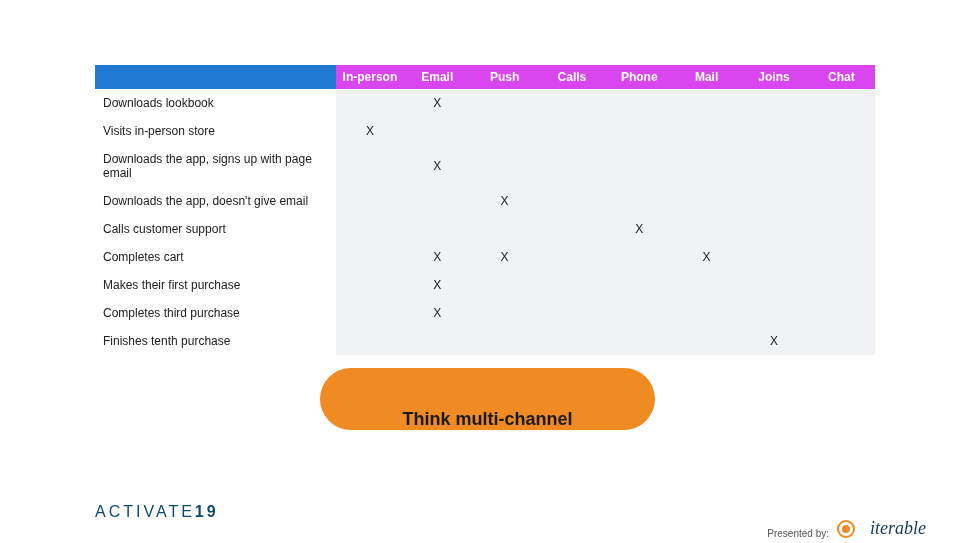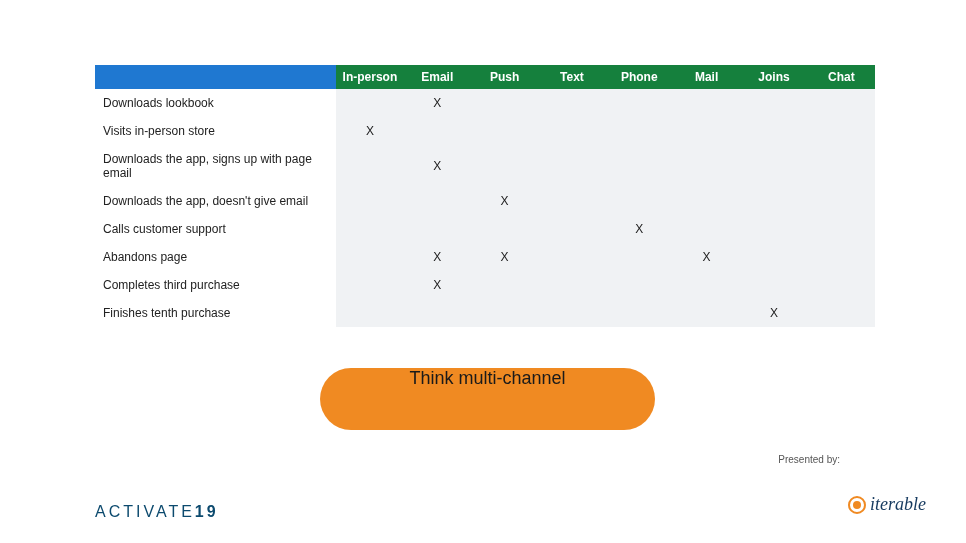--- a/index.html
+++ b/index.html
@@ -1,64 +1,64 @@
 <!DOCTYPE html>
 <html><head>
 <meta charset="utf-8">
 <style>
   * { box-sizing: border-box; margin: 0; padding: 0; }
   html, body { width: 966px; height: 543px; background: #fff; font-family: Arial, Helvetica, sans-serif; color: #333; }
   .slide { position: relative; width: 966px; height: 543px; }
   .table-wrap { position: absolute; left: 95px; top: 65px; width: 780px; }
   table { border-collapse: collapse; width: 100%; table-layout: fixed; }
-  thead tr { background: #15803d; color: #fff; }
+  thead tr { background: #d946ef; color: #fff; }
   thead th { font-size: 12px; font-weight: bold; padding: 5px 4px; text-align: center; }
   thead th:first-child { width: 240px; text-align: left; background: #1f78d1; }
   thead th.ch { width: 67px; }
   tbody tr { background: #f0f2f4; }
   tbody td { font-size: 12px; padding: 7px 4px; text-align: center; color: #222; }
   tbody td:first-child { text-align: left; background: #fff; color: #222; padding-left: 8px; }
   .pill {
     position: absolute;
     left: 320px; top: 368px;
     width: 335px; height: 62px;
     background: #f08a22;
     border-radius: 31px;
-    display: flex; align-items: flex-start; justify-content: center;
-    color: #1a1a1a; font-size: 18px; font-weight: 400;
+    display: flex; align-items: flex-end; justify-content: center;
+    color: #1a1a1a; font-size: 18px; font-weight: 700;
   }
   .footer-left {
     position: absolute; left: 95px; bottom: 22px;
     font-size: 16px; letter-spacing: 3px; color: #0c4a6e; font-weight: 300;
   }
   .footer-left .bold19 { font-weight: 700; }
   .footer-right {
-    position: absolute; right: 40px; bottom: 28px;
-    display: flex; align-items: flex-start; gap: 8px;
+    position: absolute; right: 40px; bottom: 4px;
+    display: flex; align-items: flex-end; gap: 8px;
   }
   .presented { font-size: 10px; color: #555; }
-  .iter-logo { display: flex; align-items: center; gap: 4px; margin-top: 40px; }
+  .iter-logo { display: flex; align-items: center; gap: 15px; margin-top: 40px; }
   .iter-swirl { width: 18px; height: 18px; border-radius: 50%; border: 2px solid #f08a22; position: relative; }
   .iter-swirl::after { content: ""; position: absolute; left: 3px; top: 3px; width: 8px; height: 8px; border-radius: 50%; background: #f08a22; }
   .iter-text { font-family: Georgia, 'Times New Roman', serif; font-style: italic; font-size: 18px; color: #163a5f; }
 </style>
 </head>
 <body>
 
 <div class="slide">
 
   <div class="table-wrap">
     <table>
       <thead>
         <tr>
           <th></th>
           <th class="ch">In-person</th>
           <th class="ch">Email</th>
           <th class="ch">Push</th>
-          <th class="ch">Text</th>
+          <th class="ch">Calls</th>
           <th class="ch">Phone</th>
           <th class="ch">Mail</th>
           <th class="ch">Joins</th>
           <th class="ch">Chat</th>
         </tr>
       </thead>
       <tbody>
           <tr>
             <td>Downloads lookbook</td>
             <td></td>
@@ -108,27 +108,38 @@
             <td></td>
             <td></td>
             <td></td>
             <td></td>
             <td>X</td>
             <td></td>
             <td></td>
             <td></td>
           </tr>
           <tr>
-            <td>Abandons page</td>
+            <td>Completes cart</td>
             <td></td>
             <td>X</td>
             <td>X</td>
             <td></td>
             <td></td>
             <td>X</td>
+            <td></td>
+            <td></td>
+          </tr>
+          <tr>
+            <td>Makes their first purchase</td>
+            <td></td>
+            <td>X</td>
+            <td></td>
+            <td></td>
+            <td></td>
+            <td></td>
             <td></td>
             <td></td>
           </tr>
           <tr>
             <td>Completes third purchase</td>
             <td></td>
             <td>X</td>
             <td></td>
             <td></td>
             <td></td>

